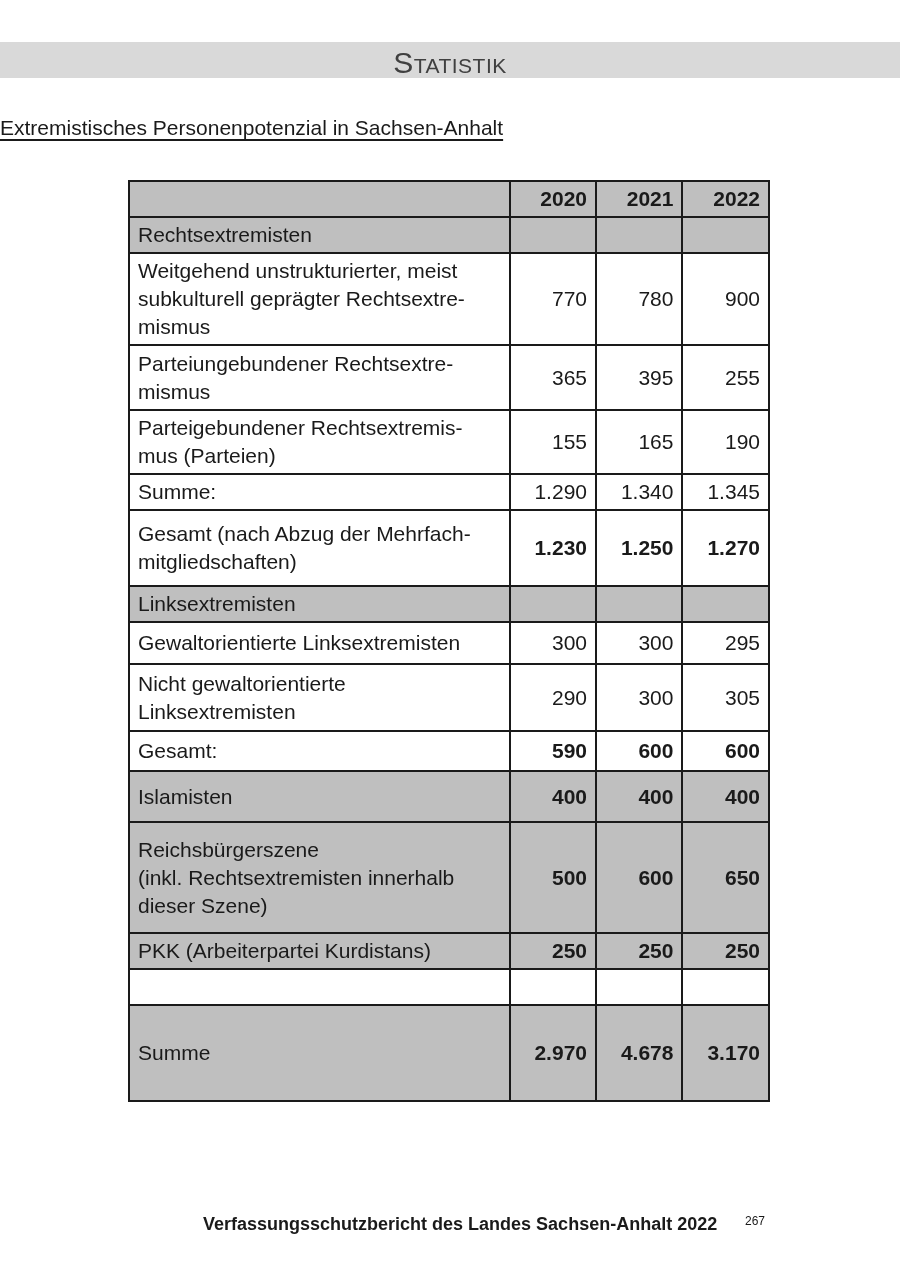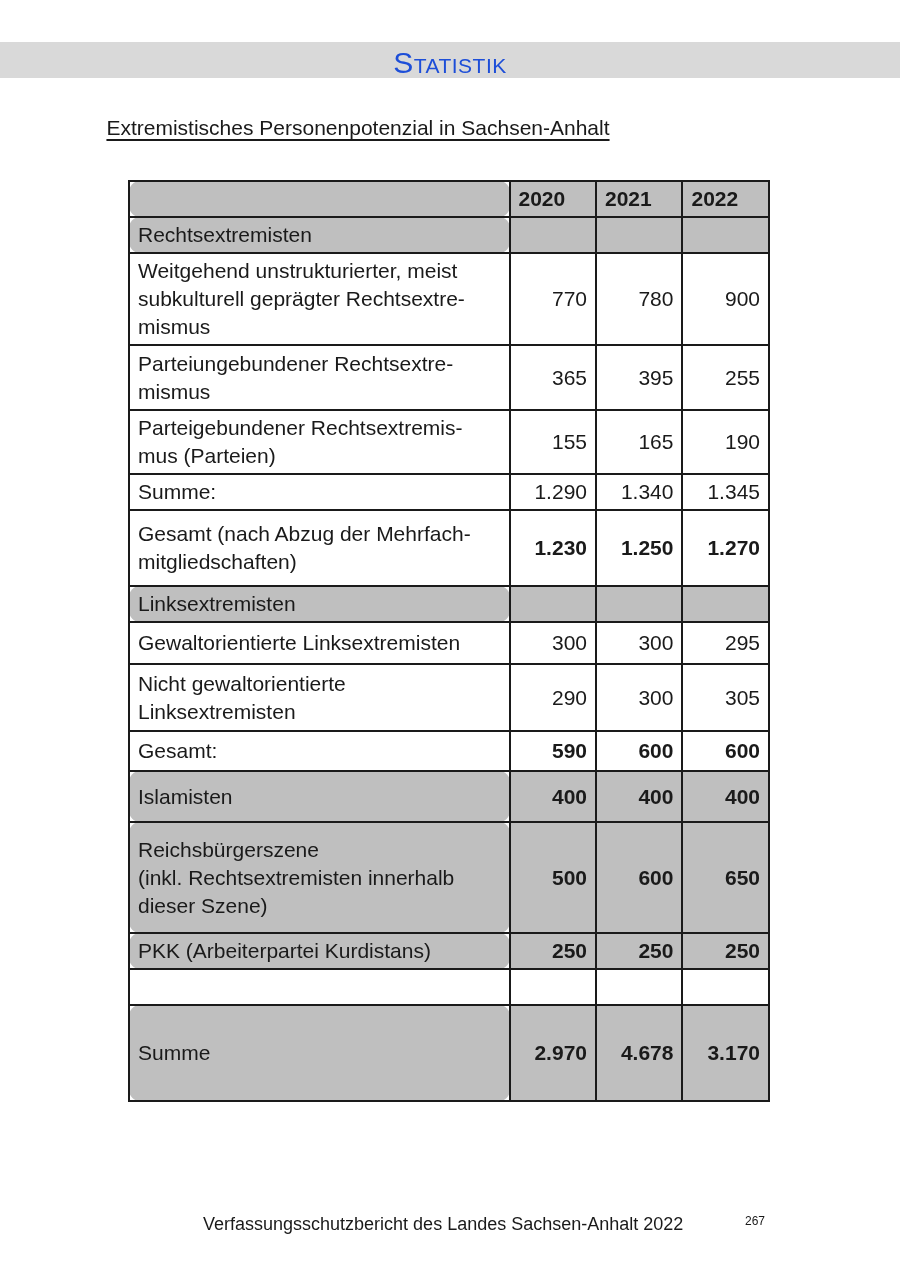--- a/index.html
+++ b/index.html
@@ -1,32 +1,32 @@
 <!DOCTYPE html>
 <html><head>
 <meta charset="utf-8">
 <style>
   html, body { margin:0; padding:0; background:#ffffff; }
   body { width:900px; height:1276px; position:relative; overflow:hidden;
          font-family:"Liberation Sans", sans-serif; color:#1a1a1a; }
   .banner { position:absolute; left:0; top:42px; width:900px; height:36px;
             background:#d9d9d9; text-align:center; }
-  .banner span { color:#1d4ed8; font-size:30px; line-height:42px; letter-spacing:0.5px;
+  .banner span { color:#404040; font-size:30px; line-height:42px; letter-spacing:0.5px;
                  font-variant:small-caps; }
-  .title { position:absolute; top:116px; left:0; width:716px; text-align:center; }
+  .title { position:absolute; top:116px; left:0; width:716px; }
   .title span { font-size:21px; text-decoration:underline; text-underline-offset:4px; }
   table { position:absolute; left:128px; top:180px; width:642px;
           border-collapse:collapse; border:2.5px solid #1a1a1a; }
   td { border:2px solid #1a1a1a; font-size:21px; line-height:28px; padding:3px 8px; vertical-align:middle; }
-  td.label { width:368px;border-radius:11px; }
+  td.label { width:368px; }
   td.num { width:69px; text-align:right; }
   .gray td { background:#bfbfbf; }
   .bold { font-weight:bold; }
-  .hdr td.num { text-align:left; font-weight:bold; }
-  .footer { position:absolute; top:1214px; left:203px; font-size:18px; }
+  .hdr td.num { text-align:right; font-weight:bold; }
+  .footer { position:absolute; top:1214px; left:203px; font-size:18px;font-weight:bold; }
   .pagenum { position:absolute; top:1214px; left:745px; font-size:12px; }
 </style>
 </head>
 <body>
 
 <div class="banner">
   <span>Statistik</span>
 </div>
 
 <div class="title">

